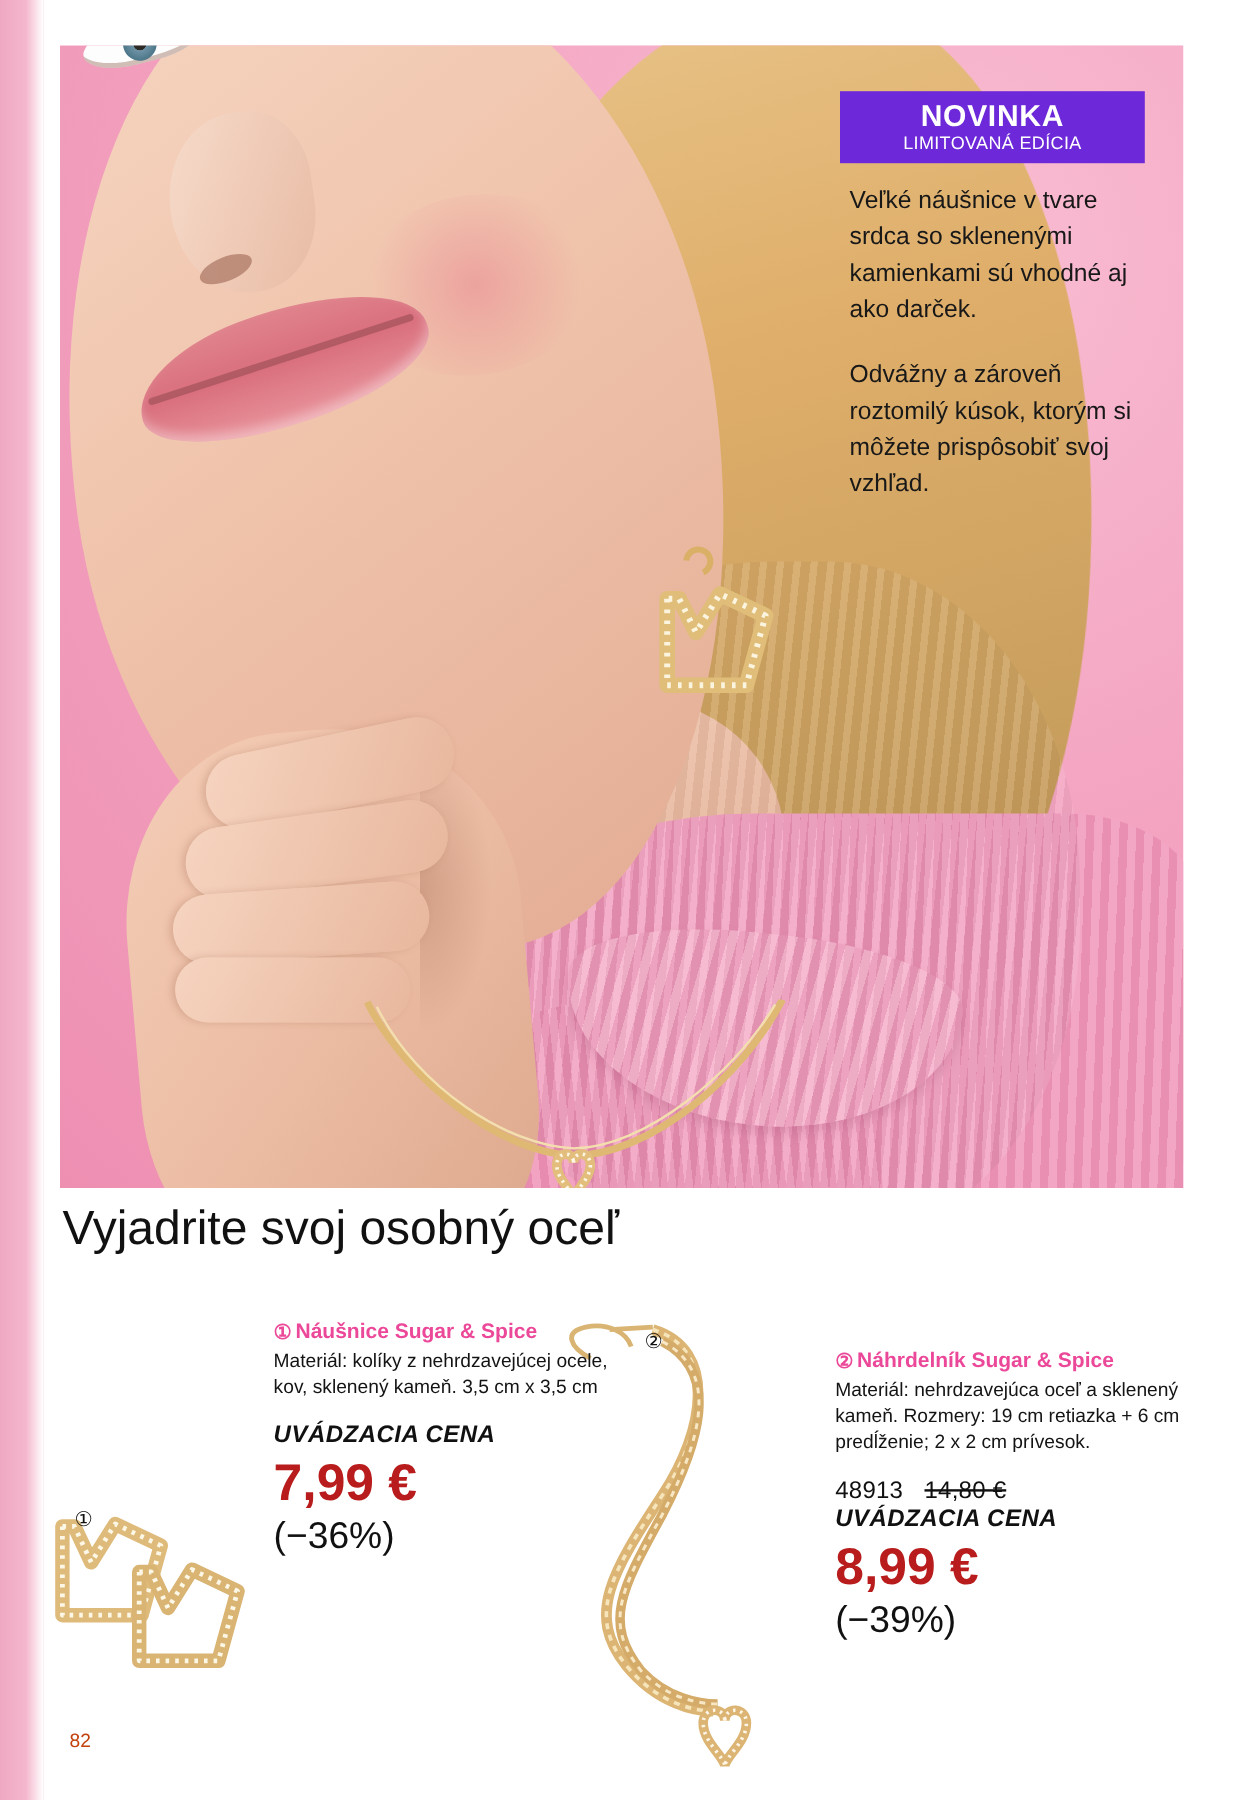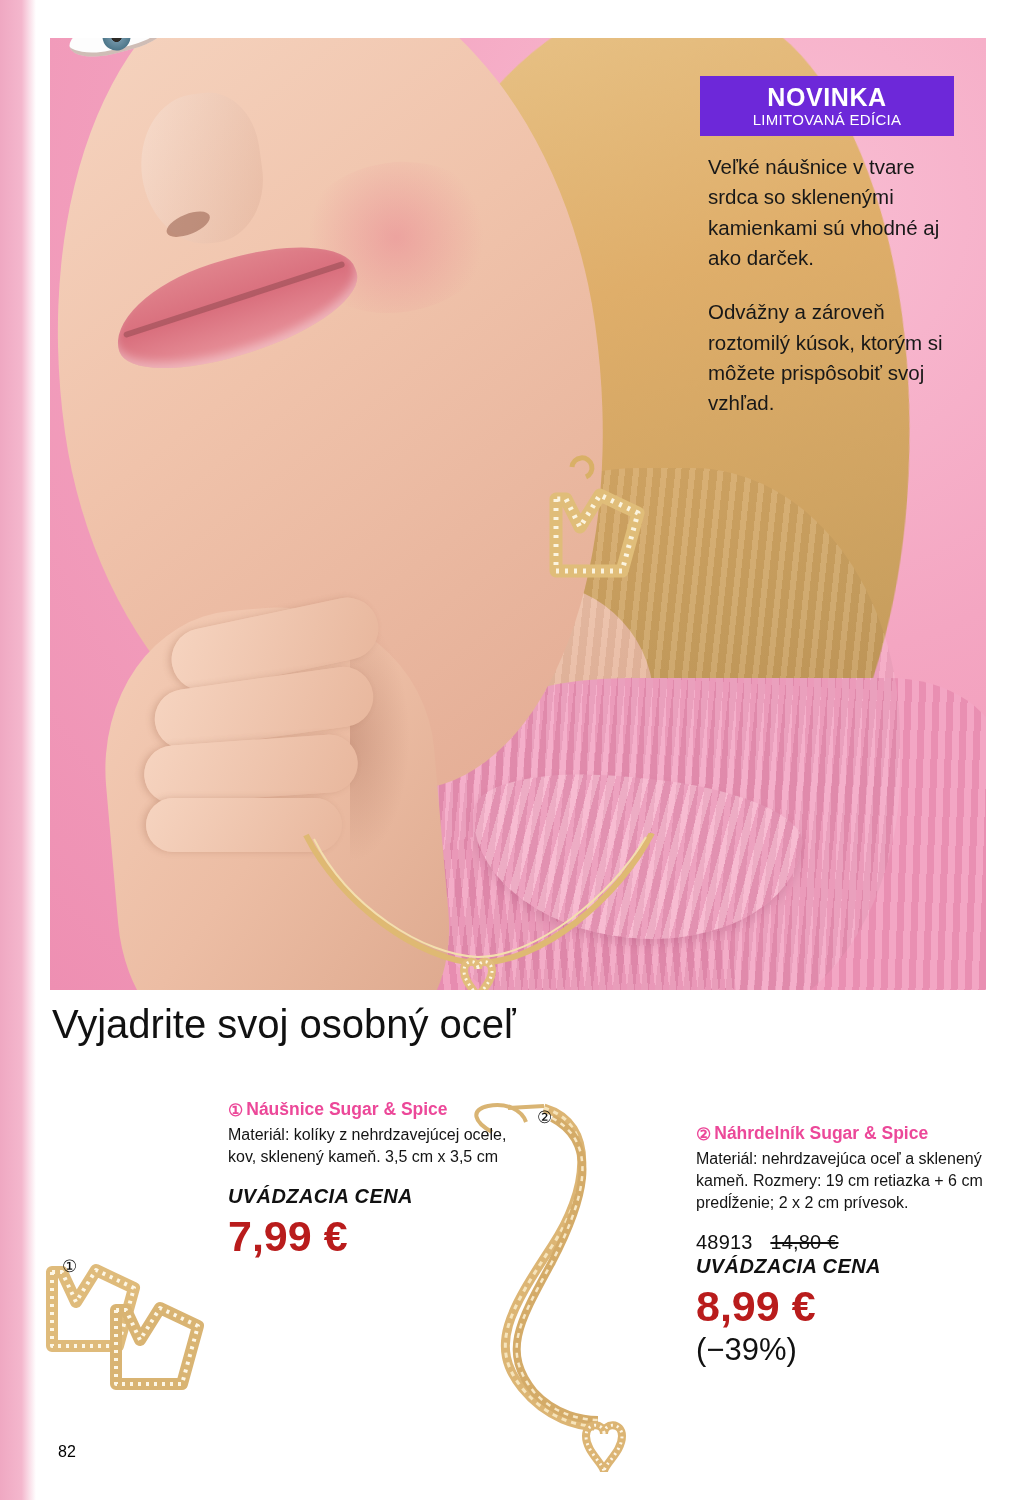--- a/index.html
+++ b/index.html
@@ -367,21 +367,21 @@
     color: #111111;
   }
   .marker-1 { left: 62px; top: 1256px; }
   .marker-2 { left: 537px; top: 1107px; }
 
   .page-num {
     position: absolute;
     left: 58px;
     top: 1443px;
     font-size: 16px;
-    color: #000000;
+    color: #c2410c;
   }
 </style>
 </head>
 <body>
 
 <div class="page">
 
   <div class="edge-strip">
     <div class="edge-strip-inner"></div>
   </div>
@@ -480,20 +480,21 @@
   <div class="marker marker-2">②</div>
 
   <div class="prod-col-1">
     <div class="prod-name">
       <span class="cnum">①</span><span>Náušnice Sugar &amp; Spice</span>
     </div>
     <div class="prod-desc">Materiál: kolíky z nehrdzavejúcej ocele, kov, sklenený kameň. 3,5 cm x 3,5 cm</div>
     <div class="price-block">
       <div class="price-label">UVÁDZACIA CENA</div>
       <div class="price-now">7,99 €</div>
+      <div class="price-disc">(−36%)</div>
     </div>
   </div>
 
   <div class="prod-col-2">
     <div class="prod-name">
       <span class="cnum">②</span><span>Náhrdelník Sugar &amp; Spice</span>
     </div>
     <div class="prod-desc">Materiál: nehrdzavejúca oceľ a sklenený kameň. Rozmery: 19 cm retiazka + 6 cm predĺženie; 2 x 2 cm prívesok.</div>
     <div class="price-block">
       <div class="price-row1">

